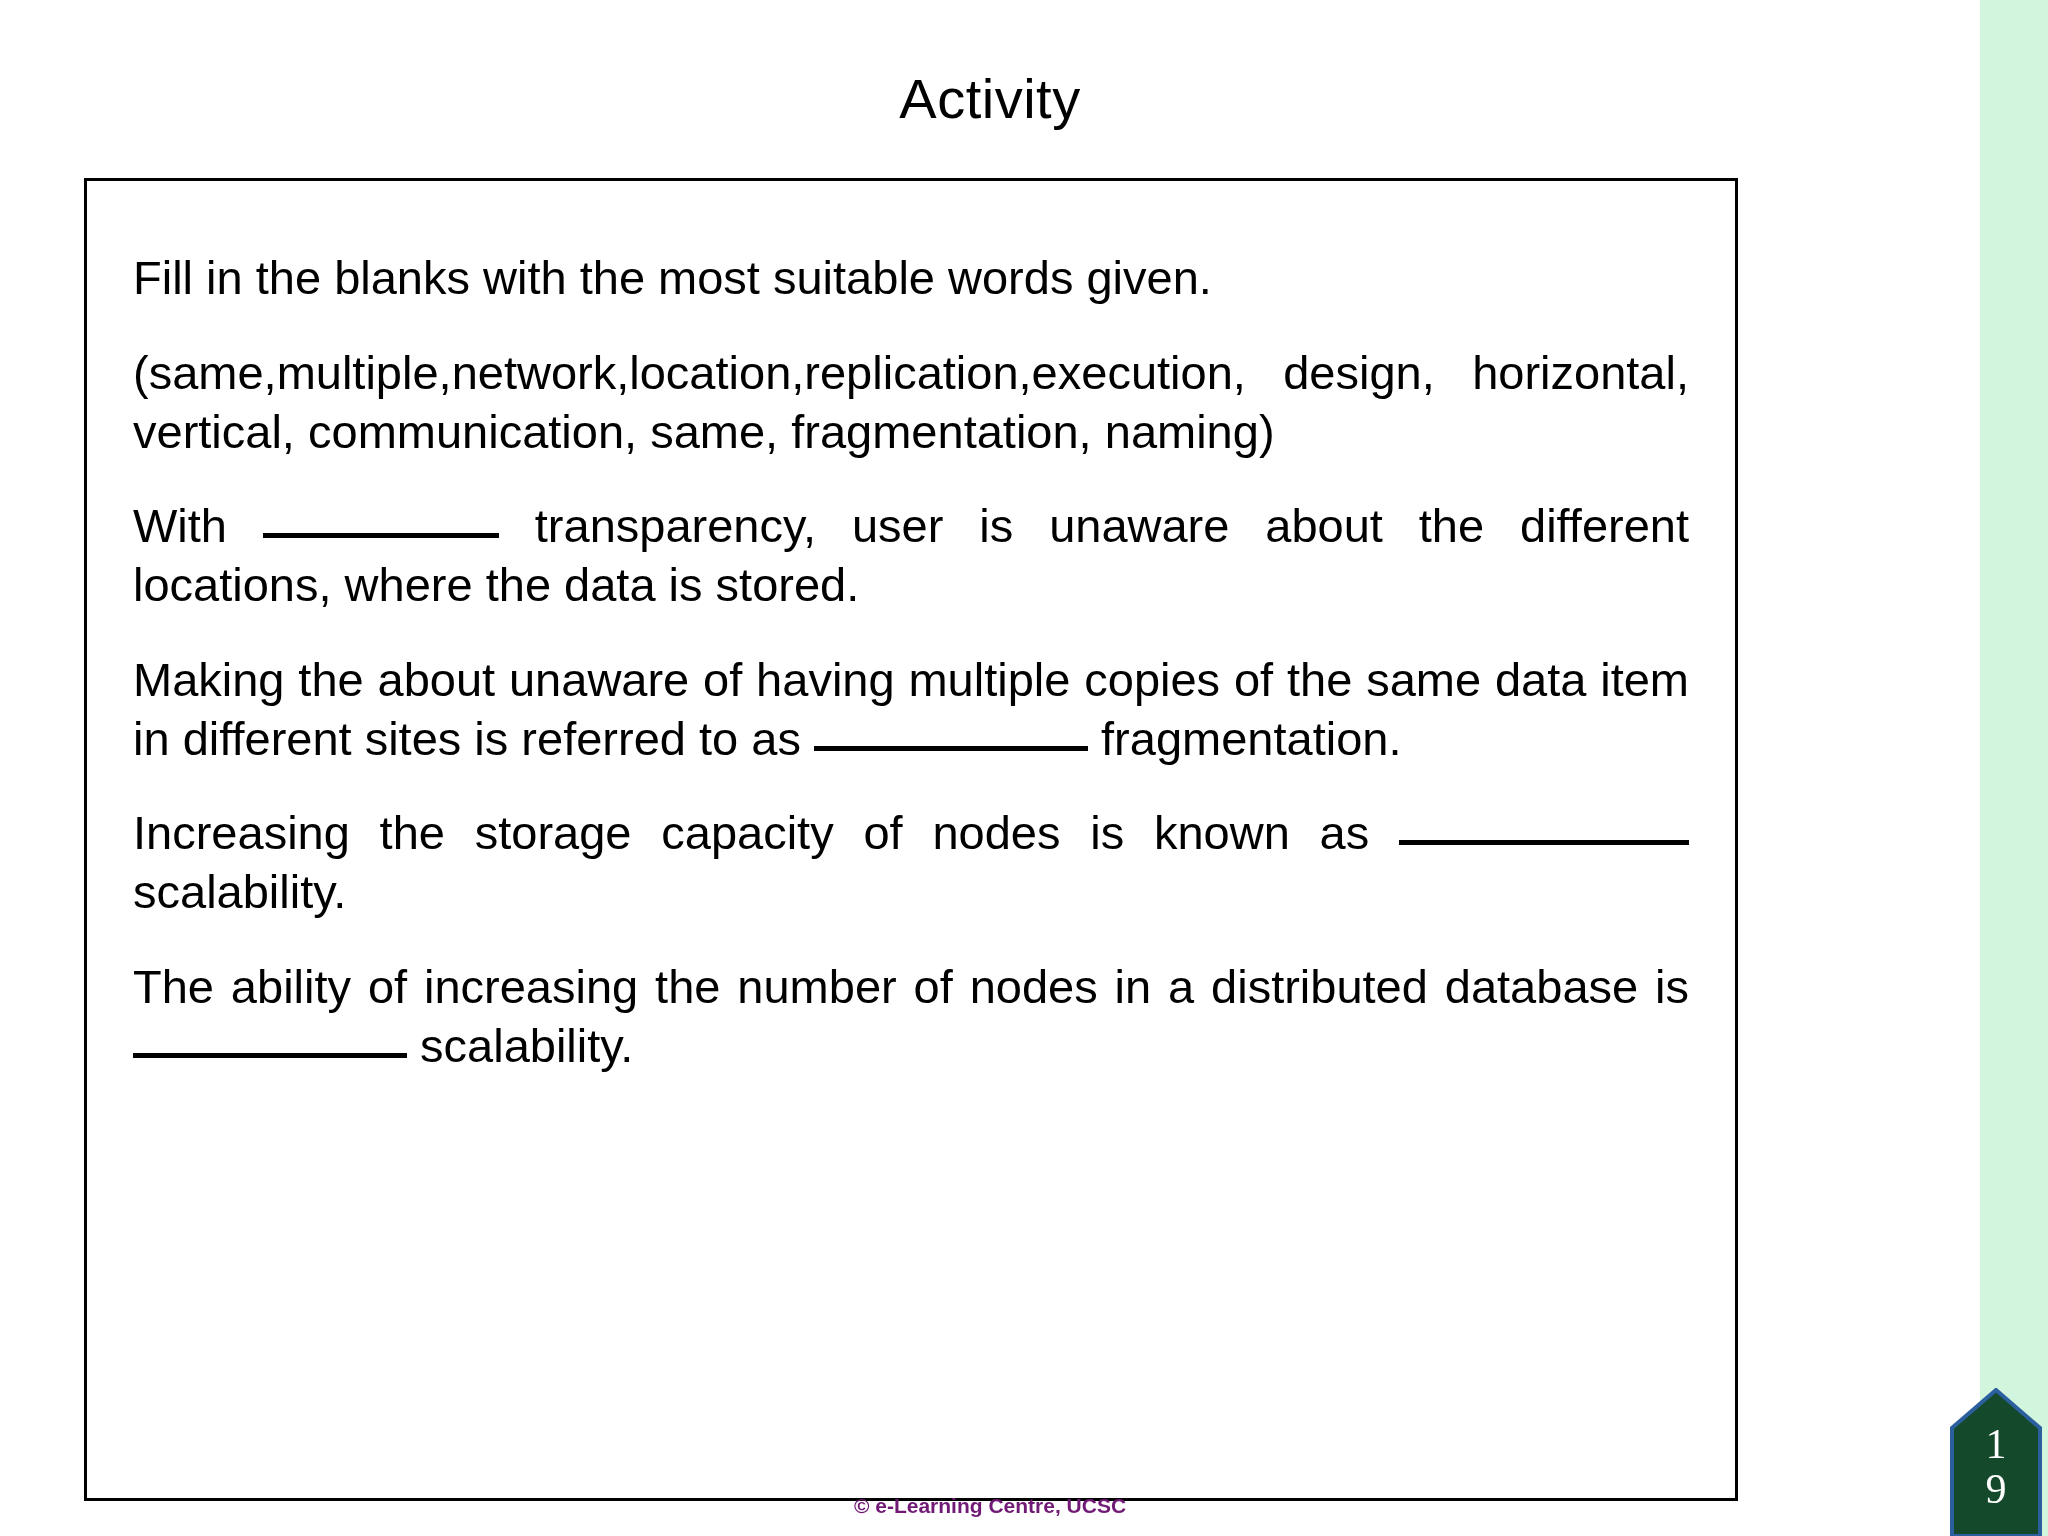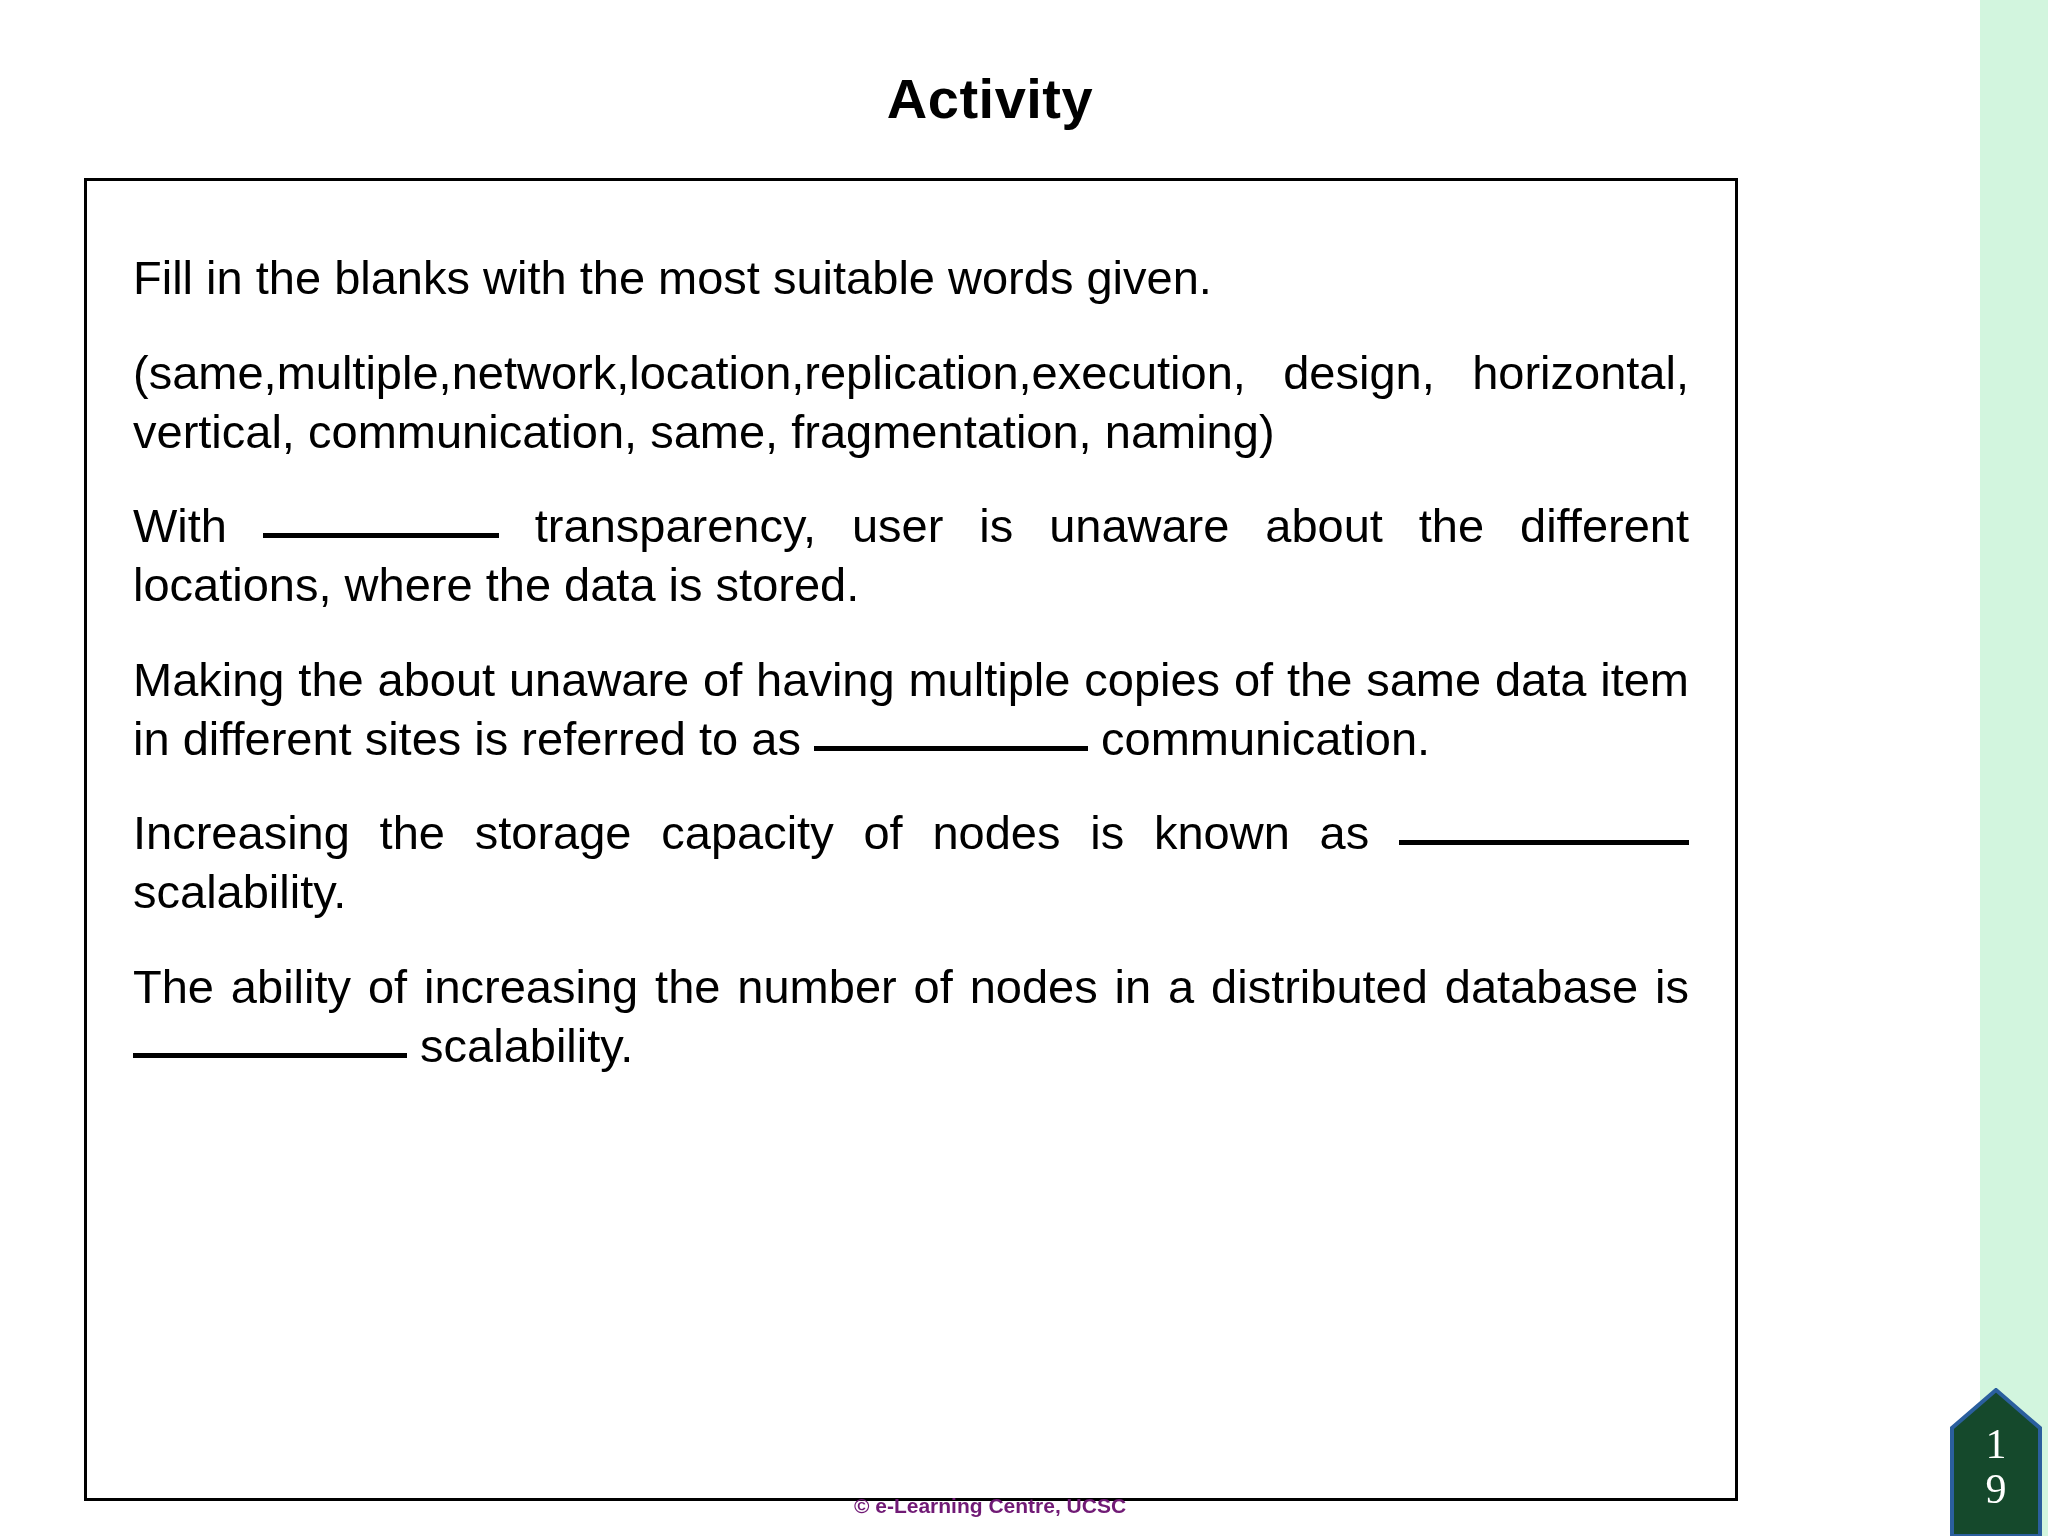--- a/index.html
+++ b/index.html
@@ -27,21 +27,21 @@
   }
 
   
   .slide-title {
     position: absolute;
     top: 70px;
     left: 0;
     width: 1980px;
     text-align: center;
     font-size: 56px;
-    font-weight: bold;
+    font-weight: normal;
     letter-spacing: 0.5px;
     line-height: 1.05;
   }
 
   
   .content-box {
     position: absolute;
     left: 84px;
     top: 178px;
     width: 1654px;
@@ -133,21 +133,21 @@
 
   <p class="para">
     <span>With</span>
     <span class="blank w-md"></span>
     <span>transparency, user is unaware about the different locations, where the data is stored.</span>
   </p>
 
   <p class="para">
     <span>Making the about unaware of having multiple copies of the same data item in different sites is referred to as</span>
     <span class="blank w-lg"></span>
-    <span>communication.</span>
+    <span>fragmentation.</span>
   </p>
 
   <p class="para">
     <span>Increasing the storage capacity of nodes is known as</span>
     <span class="blank w-xl"></span>
     <span>scalability.</span>
   </p>
 
   <p class="para">
     <span>The ability of increasing the number of nodes in a distributed database is</span>

